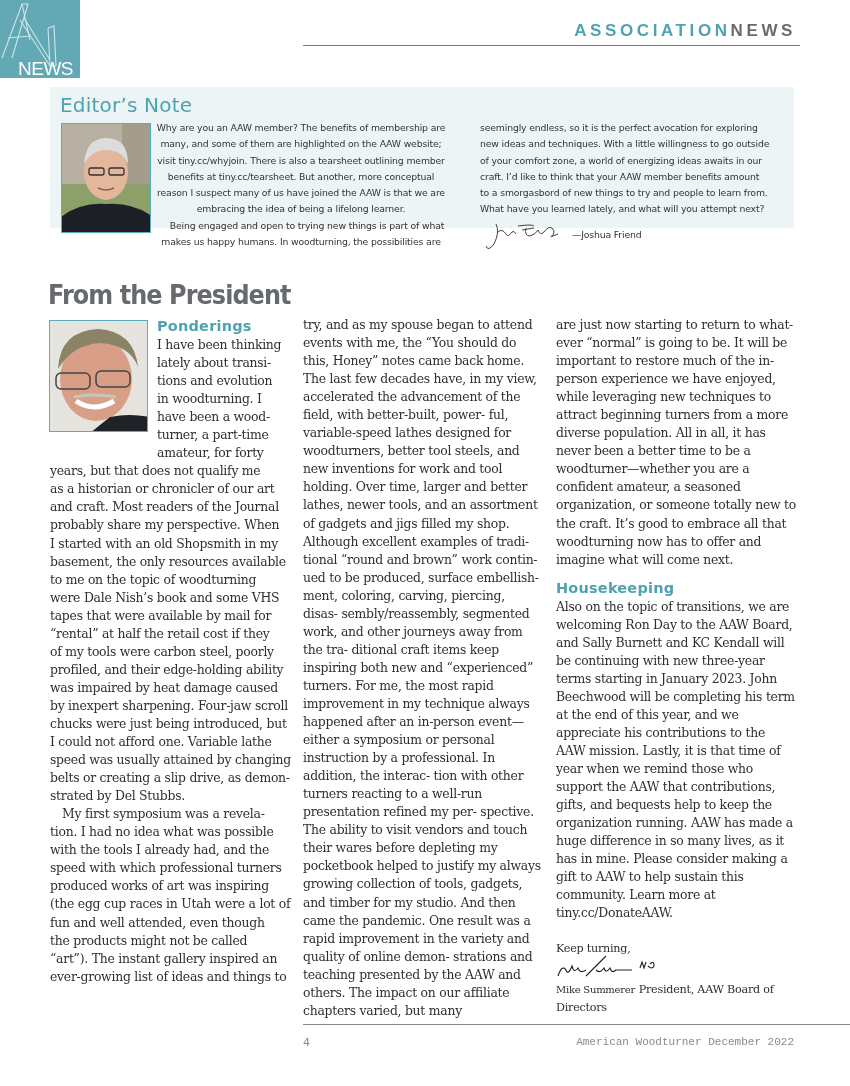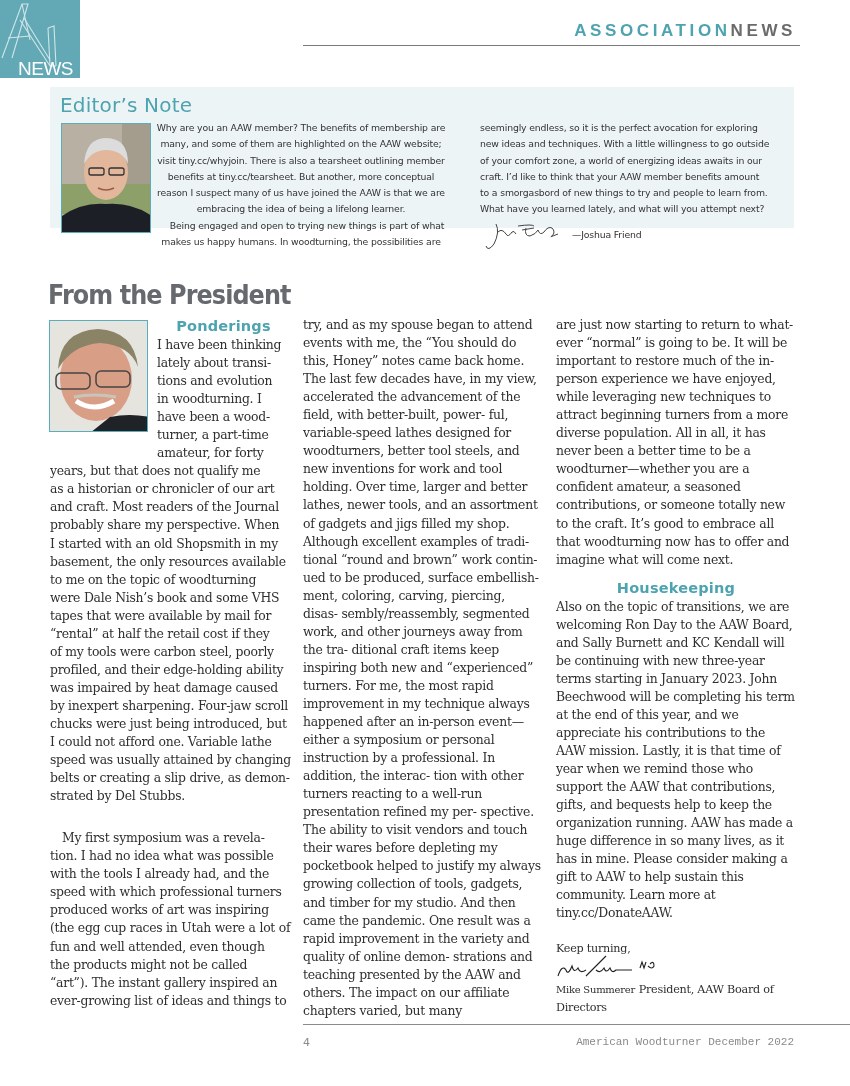--- a/index.html
+++ b/index.html
@@ -18,35 +18,35 @@
   .header-rule { position: absolute; left: 303px; top: 45px; width: 497px; height: 1px; background: #7a7a7a; }
 
   
   .editor-box { position: absolute; left: 50px; top: 87px; width: 744px; height: 141px; background: #edf4f6; }
   .editor-title { position: absolute; left: 10px; top: 6px; font-family: "DejaVu Sans", sans-serif; font-size: 20px; color: #4ea3b0; letter-spacing: 0.2px; }
   .editor-photo { position: absolute; left: 11px; top: 36px; width: 90px; height: 110px; border: 1.5px solid #5aaeb9; overflow: hidden; background: #c9c2b6; }
   .editor-text { position: absolute; font-family: "DejaVu Sans", sans-serif; font-size: 9.3px; line-height: 16.3px; color: #333; letter-spacing: -0.15px; }
   .editor-text.col1 { left: 96px; top: 33px; width: 310px; text-align: center; }
   .editor-text.col2 { left: 430px; top: 33px; width: 305px; }
   .editor-text p { margin: 0; }
-  .indent { text-indent: 12px; margin-top: 24px; }
+  .indent { text-indent: 12px; }
   .sig-row { position: relative; height: 34px; margin-top: 2px; }
   .sig-row svg { position: absolute; left: 2px; top: 0; }
   .sig-row .sig-name { position: absolute; left: 92px; top: 7px; }
 
   
   .section-title { position: absolute; left: 48px; top: 280px; font-family: "DejaVu Sans", sans-serif; font-weight: bold; font-size: 26px; color: #666a6e; letter-spacing: -1px; transform: scaleX(0.92); transform-origin: left top; }
   .pres-photo { position: absolute; left: 49px; top: 320px; width: 99px; height: 112px; border: 1.5px solid #5aaeb9; overflow: hidden; background: #d8d7d2; }
 
   .col { position: absolute; top: 316px; width: 240px; font-size: 12.4px; line-height: 18.05px; color: #2f2f2f; letter-spacing: -0.25px; }
   .col .lines span { display: block; white-space: nowrap; }
   .c1 { left: 50px; }
   .c2 { left: 303px; }
   .c3 { left: 556px; }
-  .subhead { font-family: "DejaVu Sans", sans-serif; font-weight: bold; color: #4ea3b0; font-size: 14.5px; line-height: 20px; letter-spacing: 0.2px; text-align: center; }
+  .subhead { font-family: "DejaVu Sans", sans-serif; font-weight: bold; color: #4ea3b0; font-size: 14.5px; line-height: 20px; letter-spacing: 0.2px; }
   .wrap-lines { margin-left: 107px; }
   .gap { height: 9px; }
 
   
   .footer-rule { position: absolute; left: 303px; top: 1024px; width: 547px; height: 1px; background: #8a8a8a; }
   .page-num { position: absolute; left: 303px; top: 1036px; font-family: "DejaVu Sans", sans-serif; font-size: 11px; color: #8a8a8a; }
   .pub-line { position: absolute; right: 56px; top: 1036px; font-family: Liberation Mono, monospace; font-size: 11px; color: #8a8a8a; }
 </style>
 </head>
 <body>
@@ -216,21 +216,21 @@
   <span>are just now starting to return to what-</span>
   <span>ever “normal” is going to be. It will</span>
   <span>be important to restore much of the</span>
   <span>in-person experience we have enjoyed,</span>
   <span>while leveraging new techniques to</span>
   <span>attract beginning turners from a more</span>
   <span>diverse population.</span>
   <span class="indent">All in all, it has never been a better</span>
   <span>time to be a woodturner—whether you</span>
   <span>are a confident amateur, a seasoned</span>
-  <span>contributions, or someone totally new</span>
+  <span>organization, or someone totally new</span>
   <span>to the craft. It’s good to embrace all</span>
   <span>that woodturning now has to offer and</span>
   <span>imagine what will come next.</span>
   <div class="gap"></div>
   <div class="subhead">Housekeeping</div>
   <span>Also on the topic of transitions, we are</span>
   <span>welcoming Ron Day to the AAW Board,</span>
   <span>and Sally Burnett and KC Kendall will</span>
   <span>be continuing with new three-year</span>
   <span>terms starting in January 2023. John</span>

